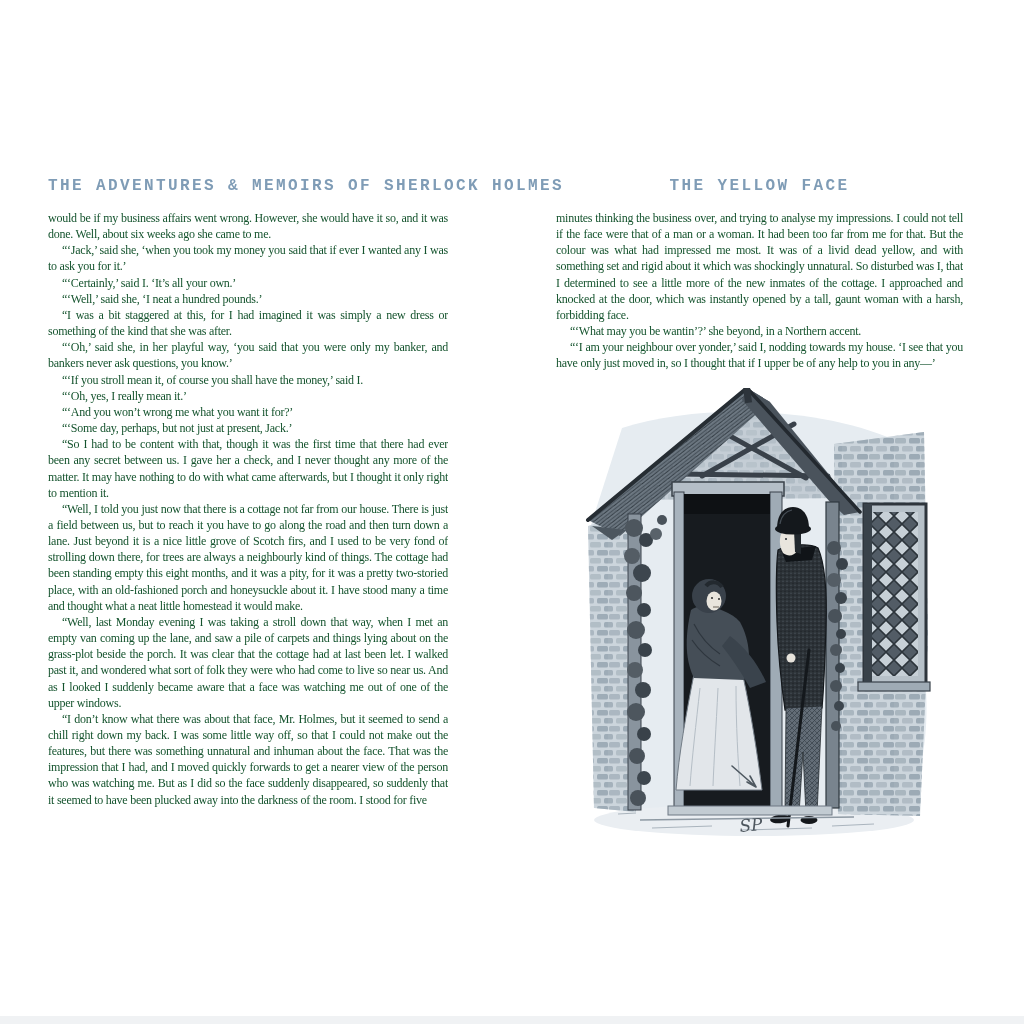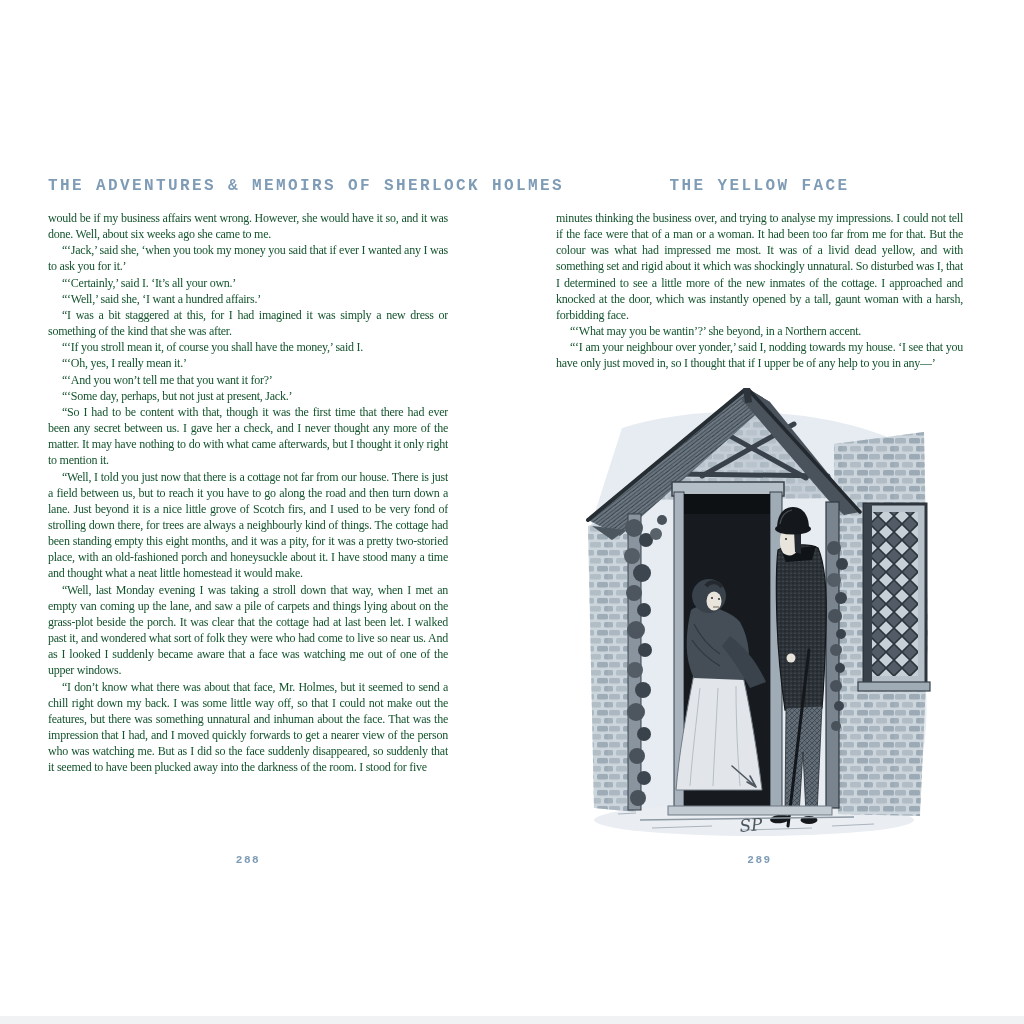--- a/index.html
+++ b/index.html
@@ -38,32 +38,32 @@
 <body>
 
 <div class="spread">
 
   <section class="page page-left">
     <div class="running-head">THE ADVENTURES &amp; MEMOIRS OF SHERLOCK HOLMES</div>
     <div class="body-text">
         <p class="">would be if my business affairs went wrong. However, she would have it so, and it was done. Well, about six weeks ago she came to me.</p>
         <p class="indent">“‘Jack,’ said she, ‘when you took my money you said that if ever I wanted any I was to ask you for it.’</p>
         <p class="indent">“‘Certainly,’ said I. ‘It’s all your own.’</p>
-        <p class="indent">“‘Well,’ said she, ‘I want a hundred affairs.’</p>
+        <p class="indent">“‘Well,’ said she, ‘I neat a hundred pounds.’</p>
         <p class="indent">“I was a bit staggered at this, for I had imagined it was simply a new dress or something of the kind that she was after.</p>
+        <p class="indent">“‘Oh,’ said she, in her playful way, ‘you said that you were only my banker, and bankers never ask questions, you know.’</p>
         <p class="indent">“‘If you stroll mean it, of course you shall have the money,’ said I.</p>
         <p class="indent">“‘Oh, yes, I really mean it.’</p>
-        <p class="indent">“‘And you won’t tell me that you want it for?’</p>
+        <p class="indent">“‘And you won’t wrong me what you want it for?’</p>
         <p class="indent">“‘Some day, perhaps, but not just at present, Jack.’</p>
         <p class="indent">“So I had to be content with that, though it was the first time that there had ever been any secret between us. I gave her a check, and I never thought any more of the matter. It may have nothing to do with what came afterwards, but I thought it only right to mention it.</p>
         <p class="indent">“Well, I told you just now that there is a cottage not far from our house. There is just a field between us, but to reach it you have to go along the road and then turn down a lane. Just beyond it is a nice little grove of Scotch firs, and I used to be very fond of strolling down there, for trees are always a neighbourly kind of things. The cottage had been standing empty this eight months, and it was a pity, for it was a pretty two-storied place, with an old-fashioned porch and honeysuckle about it. I have stood many a time and thought what a neat little homestead it would make.</p>
         <p class="indent">“Well, last Monday evening I was taking a stroll down that way, when I met an empty van coming up the lane, and saw a pile of carpets and things lying about on the grass-plot beside the porch. It was clear that the cottage had at last been let. I walked past it, and wondered what sort of folk they were who had come to live so near us. And as I looked I suddenly became aware that a face was watching me out of one of the upper windows.</p>
         <p class="indent">“I don’t know what there was about that face, Mr. Holmes, but it seemed to send a chill right down my back. I was some little way off, so that I could not make out the features, but there was something unnatural and inhuman about the face. That was the impression that I had, and I moved quickly forwards to get a nearer view of the person who was watching me. But as I did so the face suddenly disappeared, so suddenly that it seemed to have been plucked away into the darkness of the room. I stood for five</p>
       </div>
-    <div class="folio">288</div>
   </section>
 
   <section class="page page-right">
     <div class="running-head">THE YELLOW FACE</div>
     <div class="body-text">
         <p class="">minutes thinking the business over, and trying to analyse my impressions. I could not tell if the face were that of a man or a woman. It had been too far from me for that. But the colour was what had impressed me most. It was of a livid dead yellow, and with something set and rigid about it which was shockingly unnatural. So disturbed was I, that I determined to see a little more of the new inmates of the cottage. I approached and knocked at the door, which was instantly opened by a tall, gaunt woman with a harsh, forbidding face.</p>
         <p class="indent">“‘What may you be wantin’?’ she beyond, in a Northern accent.</p>
         <p class="indent">“‘I am your neighbour over yonder,’ said I, nodding towards my house. ‘I see that you have only just moved in, so I thought that if I upper be of any help to you in any—’</p>
       </div>
 
@@ -214,17 +214,16 @@
       <g>
         <rect x="86" y="418" width="164" height="9" fill="#c2cbd2" stroke="#6e7984" stroke-width="1"></rect>
         <path d="M58,432 L272,429" stroke="#8e99a3" stroke-width="1.4" fill="none"></path>
         <path d="M70,440 L130,438 M160,442 L230,440 M250,438 L292,436 M36,426 L54,425" stroke="#aab4bd" stroke-width="1.1" fill="none"></path>
         <path d="M150,378 L174,399 M174,399 L165,394 M174,399 L168,388" stroke="#4e5860" stroke-width="1.6" fill="none" stroke-linecap="round"></path>
       </g>
 
       <text x="158" y="444" font-family="DejaVu Serif, serif" font-size="17" font-style="italic" fill="#4d565e" transform="rotate(-5 158 444)">SP</text>
     </svg>
 
-    <div class="folio">289</div>
   </section>
 
   <div class="bottom-strip"></div>
 </div>
 
 </body></html>

